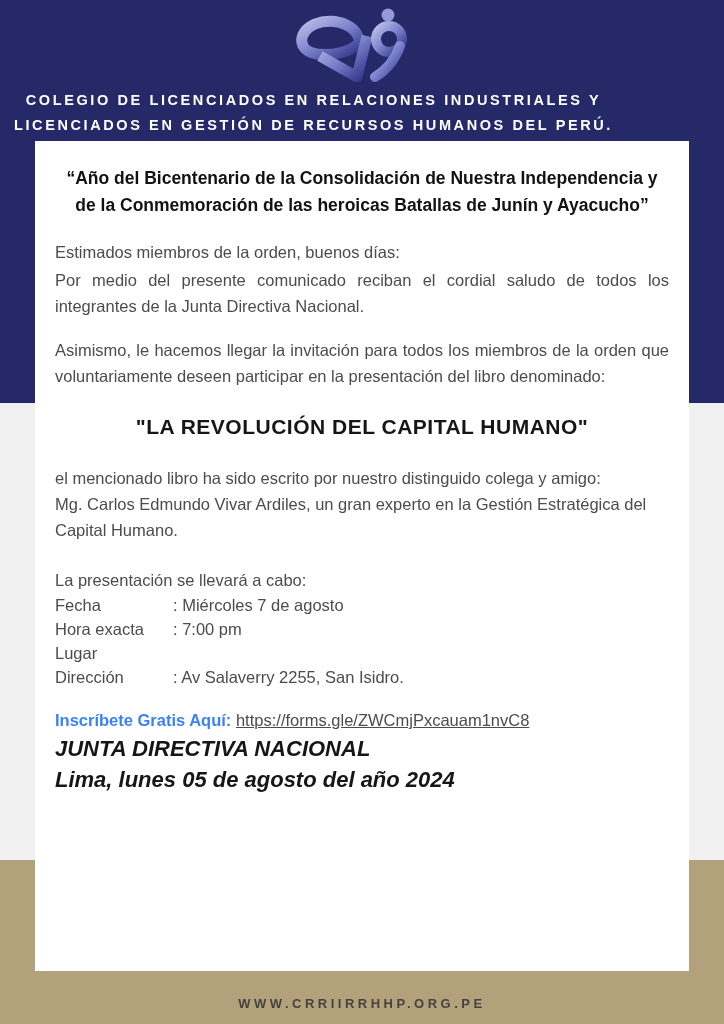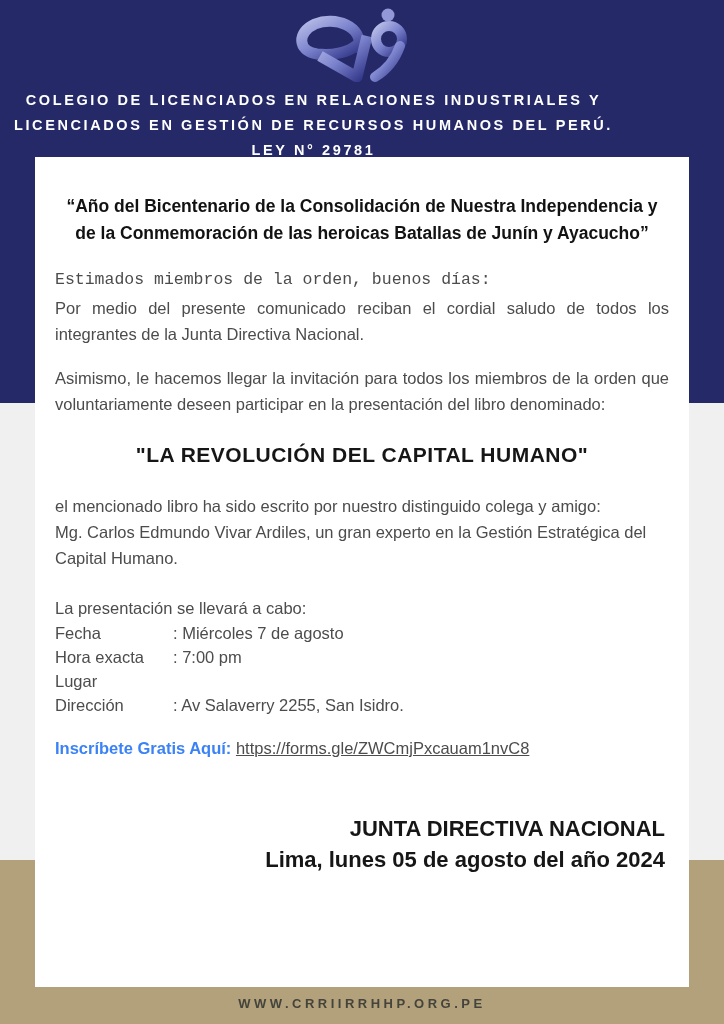--- a/index.html
+++ b/index.html
@@ -29,24 +29,24 @@
     position: absolute; top: 88px; left: 0;
     width: 627px;
     text-align: center;
     color: #ffffff;
     font-weight: bold;
     font-size: 14.5px;
     letter-spacing: 2.6px;
     line-height: 25px;
   }
   .card {
-    position: absolute; left: 35px; top: 157px;
+    position: absolute; left: 35px; top: 141px;
     width: 654px; height: 830px;
     background: #ffffff;
-    padding: 36px 20px 0 20px;
+    padding: 24px 20px 0 20px;
   }
   .motto {
     white-space: pre-line;
     text-align: center;
     font-weight: bold;
     font-size: 17.5px;
     line-height: 27px;
     color: #121212;
   }
   .com-title {
@@ -57,21 +57,21 @@
     font-size: 31px;
     letter-spacing: 1.5px;
     line-height: 36px;
   }
   .para {
     color: #4c4c4c;
     font-size: 16.5px;
     line-height: 26px;
     margin: 0;
   }
-  .greeting { margin-top: 20px; font-family: Liberation Mono, monospace; }
+  .greeting { margin-top: 20px; }
   .salute { margin-top: 2px; text-align: justify; }
   .invitation { margin-top: 18px; text-align: justify; }
   .book-title {
     margin-top: 26px;
     text-align: center;
     font-weight: bold;
     font-size: 21px;
     letter-spacing: 0.5px;
     color: #161616;
   }
@@ -88,27 +88,26 @@
     color: #4c4c4c; font-size: 16.5px; line-height: 24px;
   }
   .register { margin-top: 18px; font-size: 16.5px; line-height: 26px; }
   .register-label { font-weight: bold; color: #3b82f6; }
   .register-link {
     color: #4c4c4c;
     text-decoration: underline;
     cursor: pointer;
   }
   .signature {
-    margin-top: 52px;
-    text-align: right;
     padding-right: 4px;
     font-weight: bold;
     font-size: 22px;
     line-height: 31px;
     color: #161616;
+    font-style: italic;
   }
   .footer-url {
     position: absolute; top: 996px; left: 0;
     width: 724px;
     text-align: center;
     color: #45443c;
     font-weight: bold;
     font-size: 13px;
     letter-spacing: 3.5px;
   }

